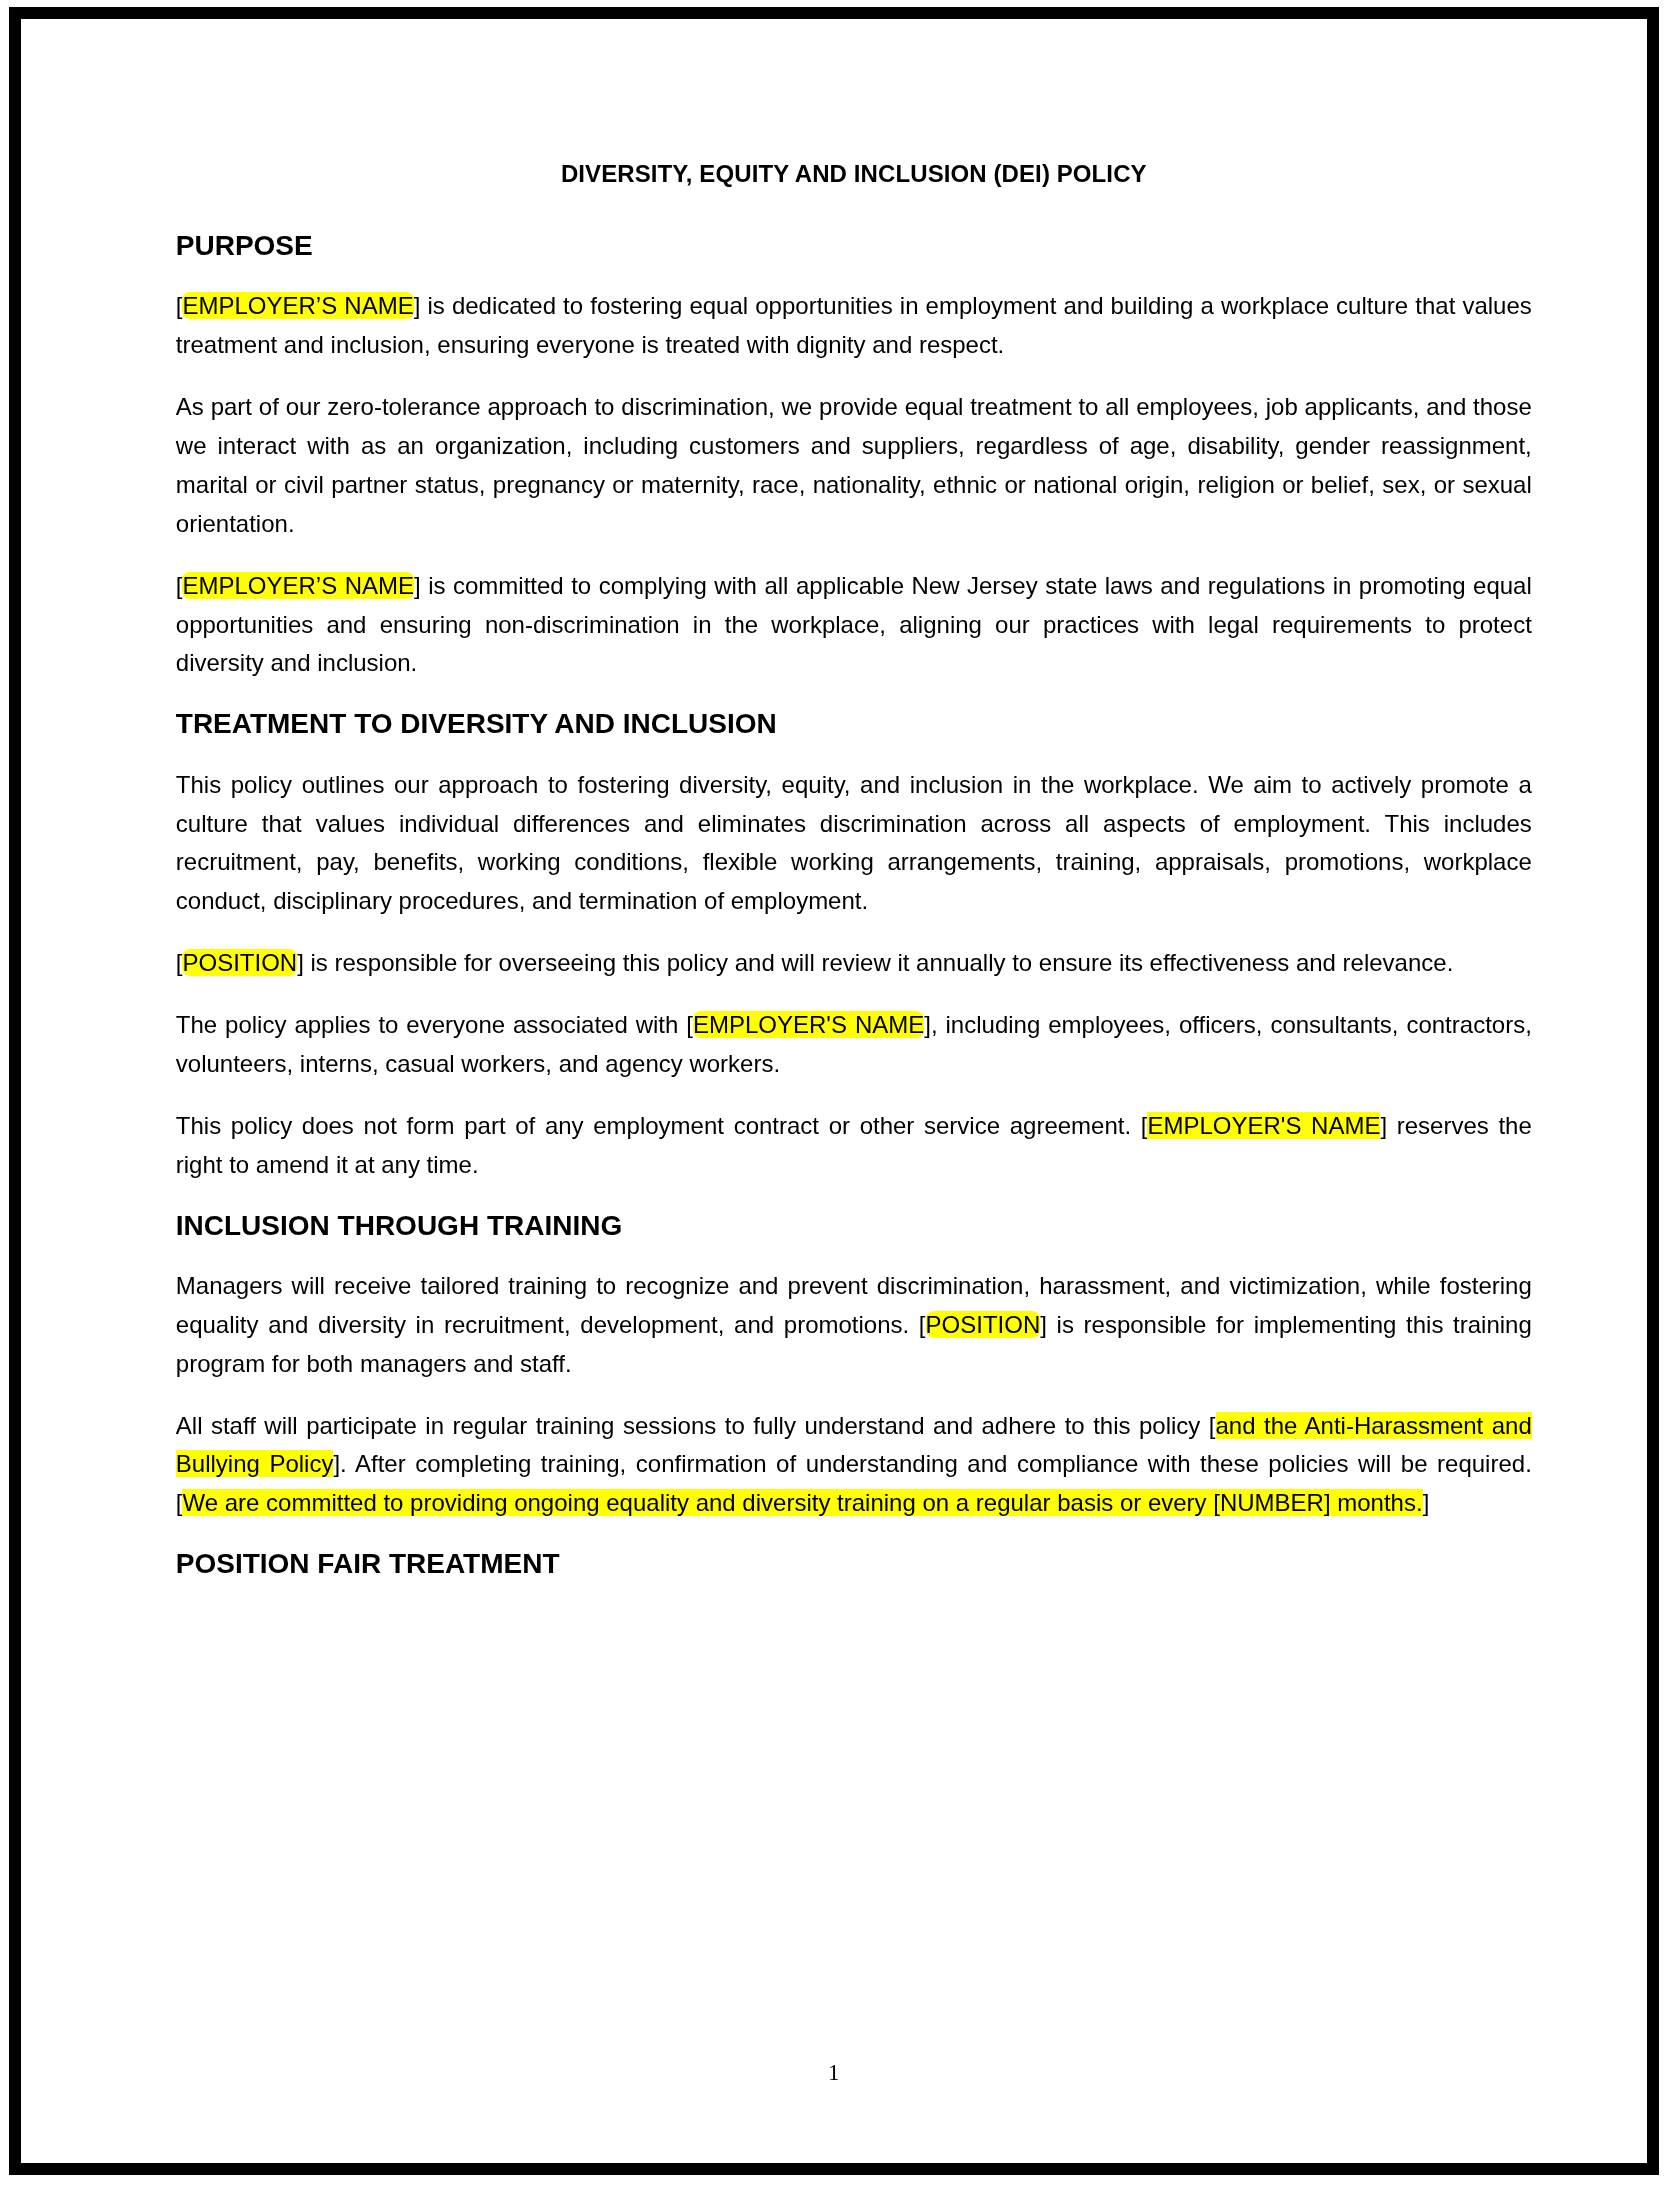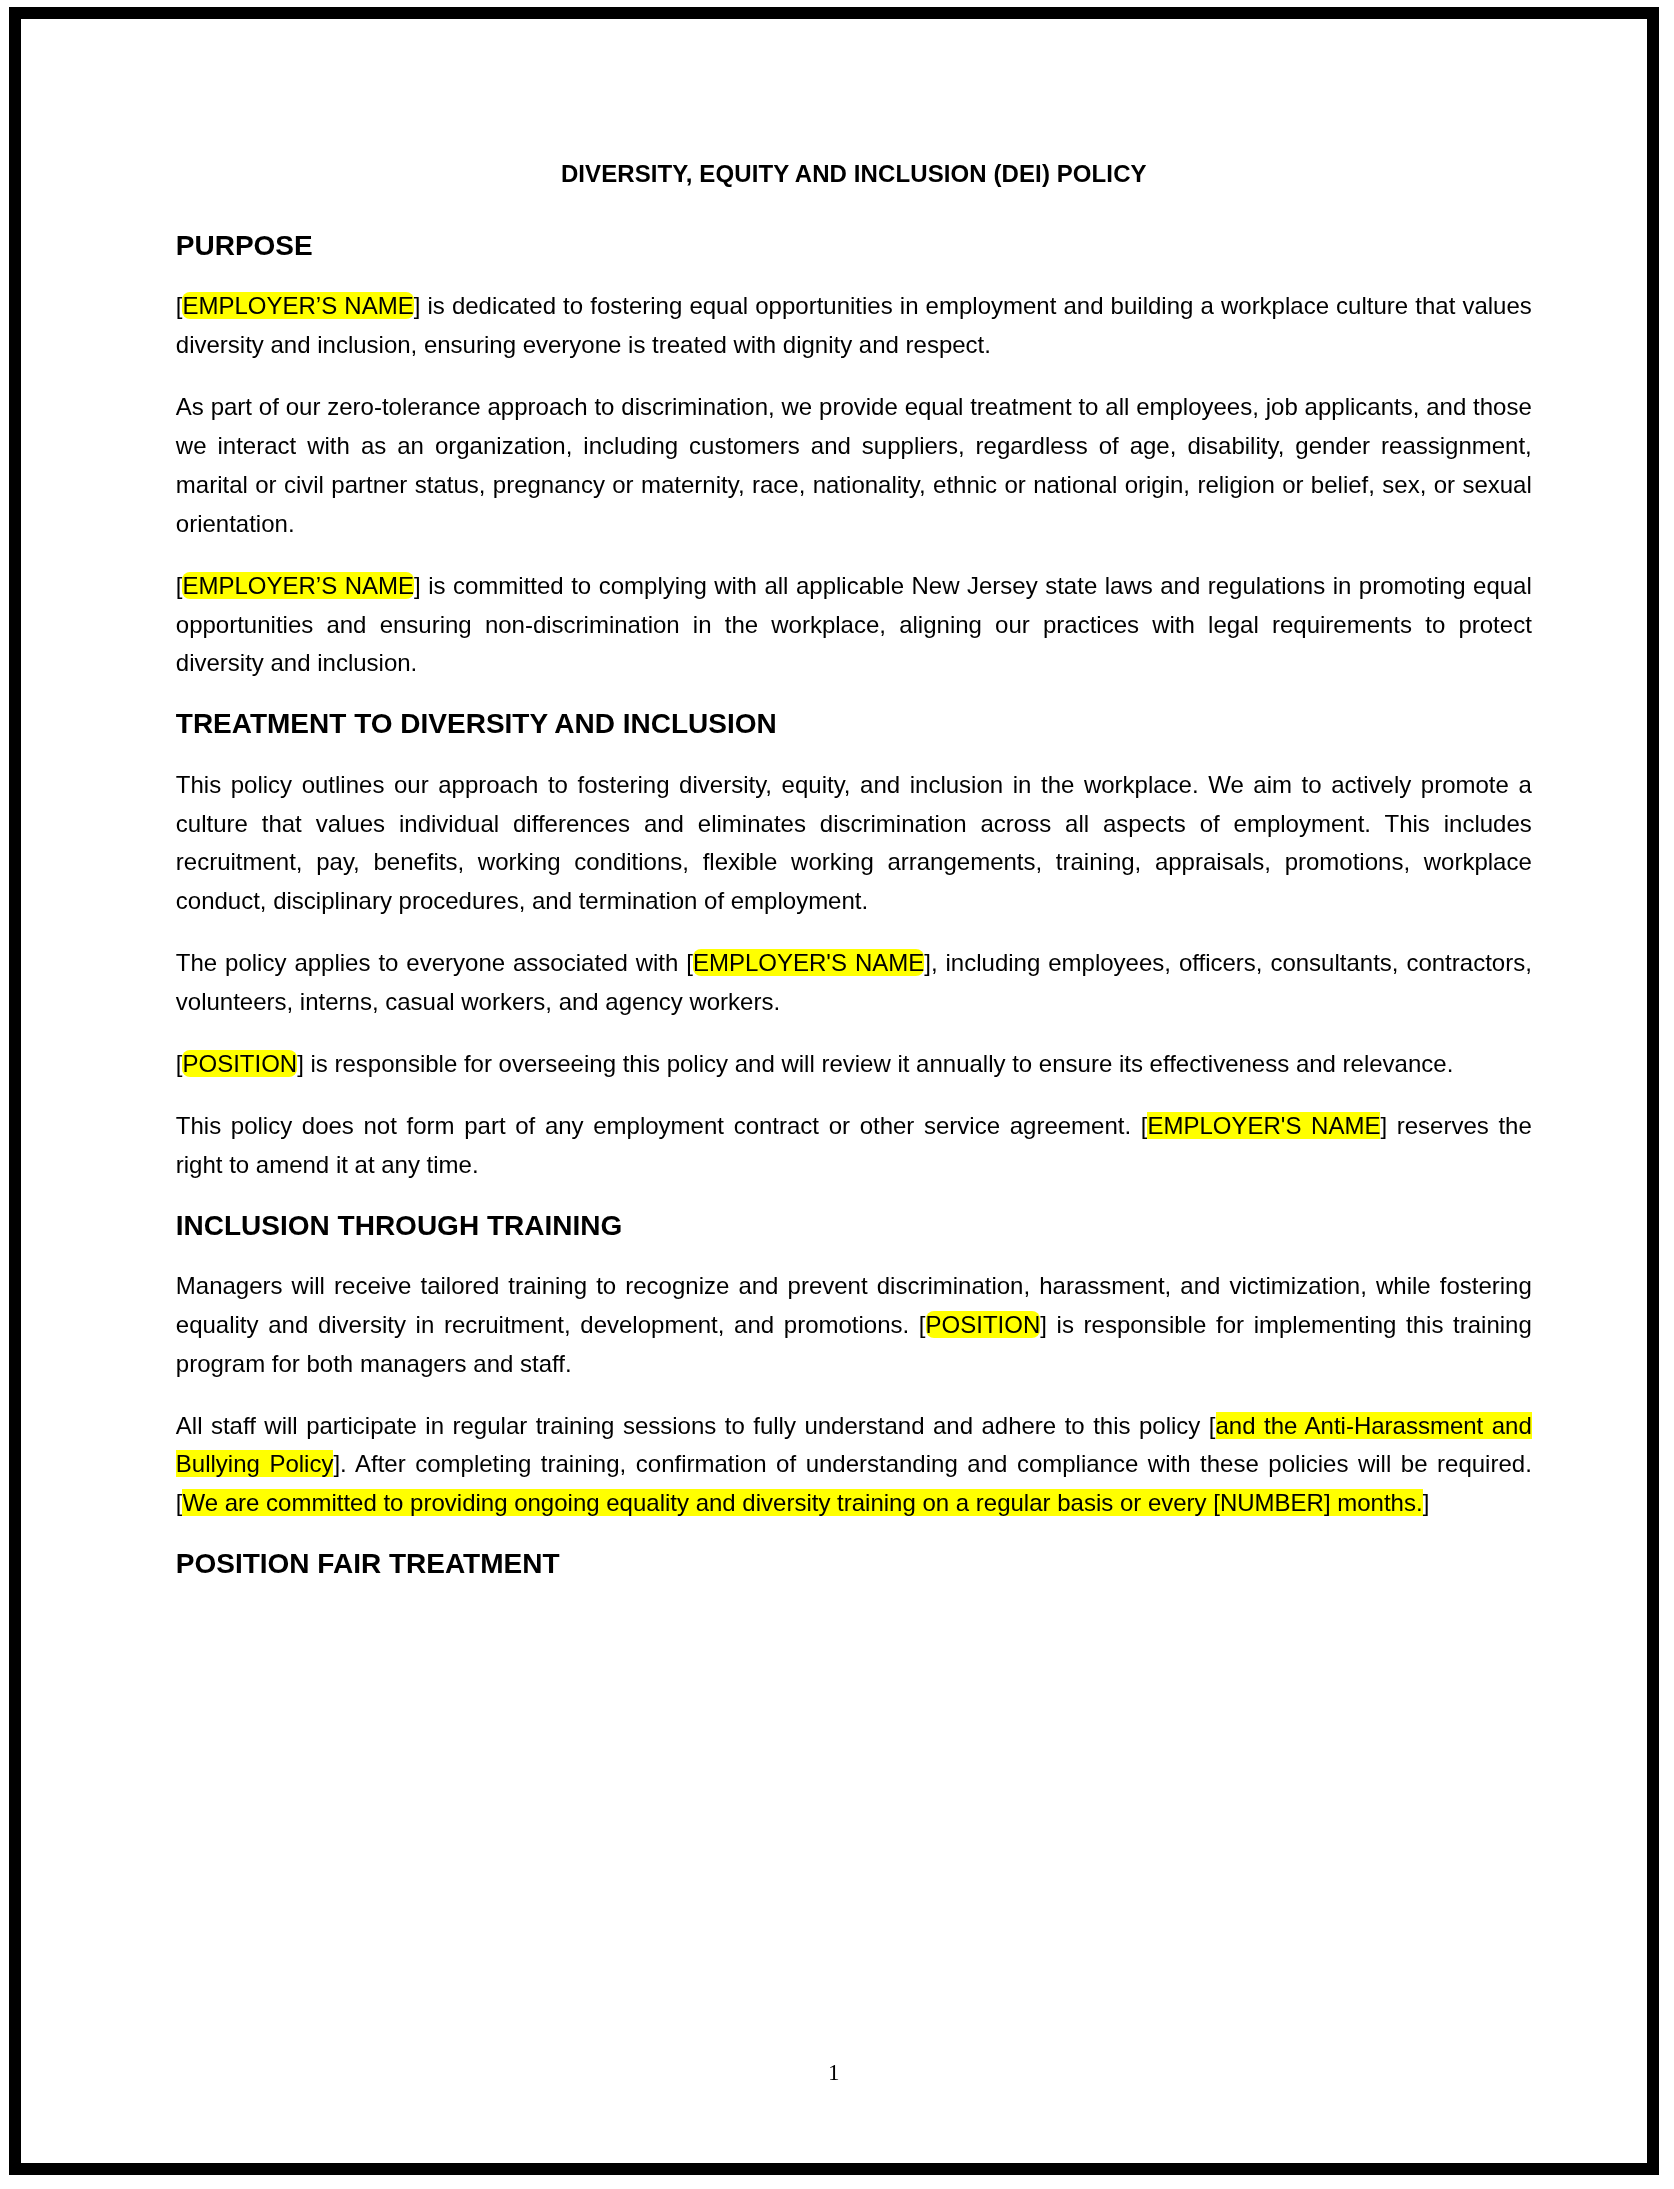--- a/index.html
+++ b/index.html
@@ -88,33 +88,33 @@
 
 <div class="page-frame">
   <div class="page-inner">
 
     <div class="doc-body">
 
       <h1 class="doc-title">DIVERSITY, EQUITY AND INCLUSION (DEI) POLICY</h1>
 
       <h2 class="section-heading">PURPOSE</h2>
 
-      <p class="para"><span>[</span><span class="hl">EMPLOYER’S NAME</span><span>] is dedicated to fostering equal opportunities in employment and building a workplace culture that values diversity and inclusion, ensuring everyone is treated with dignity and respect.</span></p>
+      <p class="para"><span>[</span><span class="hl">EMPLOYER’S NAME</span><span>] is dedicated to fostering equal opportunities in employment and building a workplace culture that values treatment and inclusion, ensuring everyone is treated with dignity and respect.</span></p>
 
       <p class="para">As part of our zero-tolerance approach to discrimination, we provide equal treatment to all employees, job applicants, and those we interact with as an organization, including customers and suppliers, regardless of age, disability, gender reassignment, marital or civil partner status, pregnancy or maternity, race, nationality, ethnic or national origin, religion or belief, sex, or sexual orientation.</p>
 
       <p class="para"><span>[</span><span class="hl">EMPLOYER’S NAME</span><span>] is committed to complying with all applicable New Jersey state laws and regulations in promoting equal opportunities and ensuring non-discrimination in the workplace, aligning our practices with legal requirements to protect diversity and inclusion.</span></p>
 
       <h2 class="section-heading">TREATMENT TO DIVERSITY AND INCLUSION</h2>
 
       <p class="para">This policy outlines our approach to fostering diversity, equity, and inclusion in the workplace. We aim to actively promote a culture that values individual differences and eliminates discrimination across all aspects of employment. This includes recruitment, pay, benefits, working conditions, flexible working arrangements, training, appraisals, promotions, workplace conduct, disciplinary procedures, and termination of employment.</p>
 
+      <p class="para"><span>[</span><span class="hl">POSITION</span><span>] is responsible for overseeing this policy and will review it annually to ensure its effectiveness and relevance.</span></p>
+
       <p class="para"><span>The policy applies to everyone associated with [</span><span class="hl">EMPLOYER'S NAME</span><span>], including employees, officers, consultants, contractors, volunteers, interns, casual workers, and agency workers.</span></p>
-
-      <p class="para"><span>[</span><span class="hl">POSITION</span><span>] is responsible for overseeing this policy and will review it annually to ensure its effectiveness and relevance.</span></p>
 
       <p class="para"><span>This policy does not form part of any employment contract or other service agreement. [</span><span class="nowrap-hl">EMPLOYER'S NAME</span><span>] reserves the right to amend it at any time.</span></p>
 
       <h2 class="section-heading">INCLUSION THROUGH TRAINING</h2>
 
       <p class="para"><span>Managers will receive tailored training to recognize and prevent discrimination, harassment, and victimization, while fostering equality and diversity in recruitment, development, and promotions. [</span><span class="hl">POSITION</span><span>] is responsible for implementing this training program for both managers and staff.</span></p>
 
       <p class="para"><span>All staff will participate in regular training sessions to fully understand and adhere to this policy [</span><span class="nowrap-hl">and the Anti-Harassment and Bullying Policy</span><span>]. After completing training, confirmation of understanding and compliance with these policies will be required. [</span><span class="nowrap-hl">We are committed to providing ongoing equality and diversity training on a regular basis or every [NUMBER] months.</span><span>]</span></p>
 
       <h2 class="section-heading">POSITION FAIR TREATMENT</h2>

